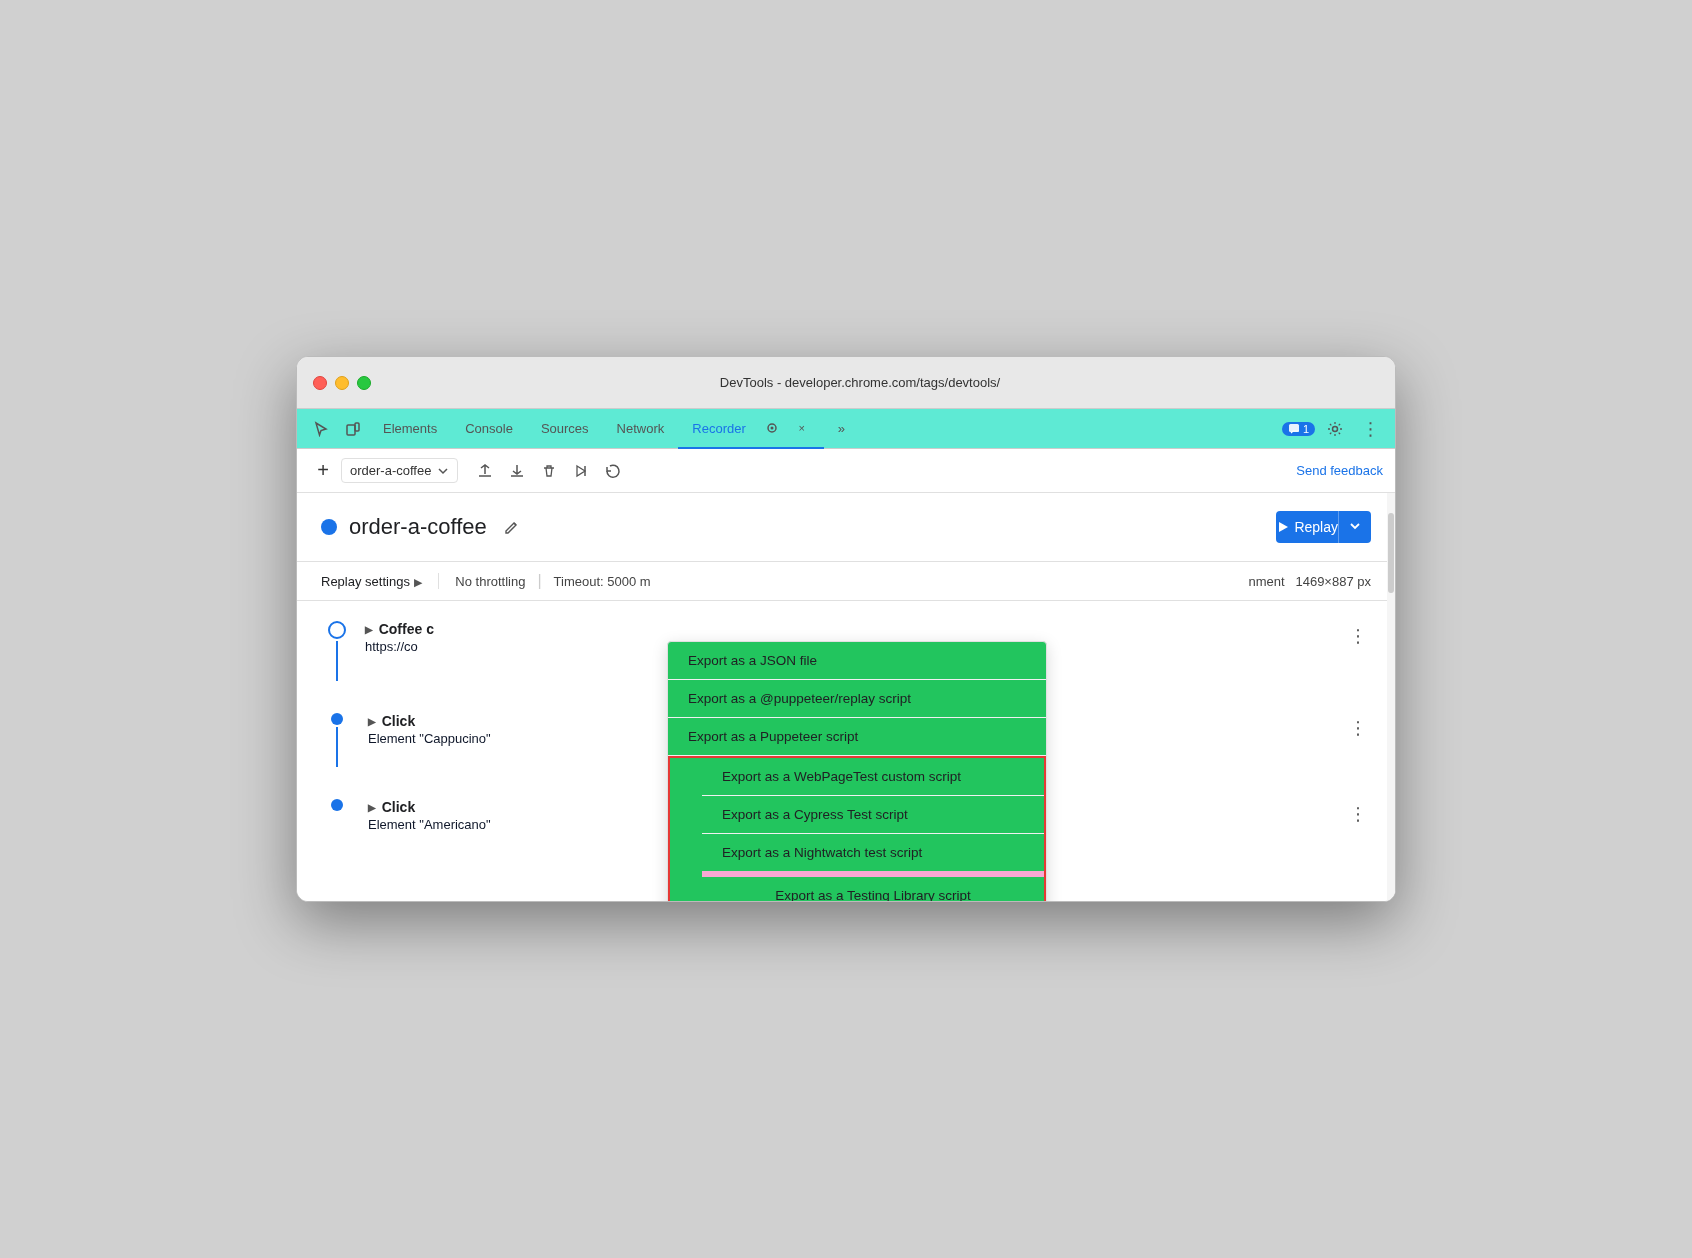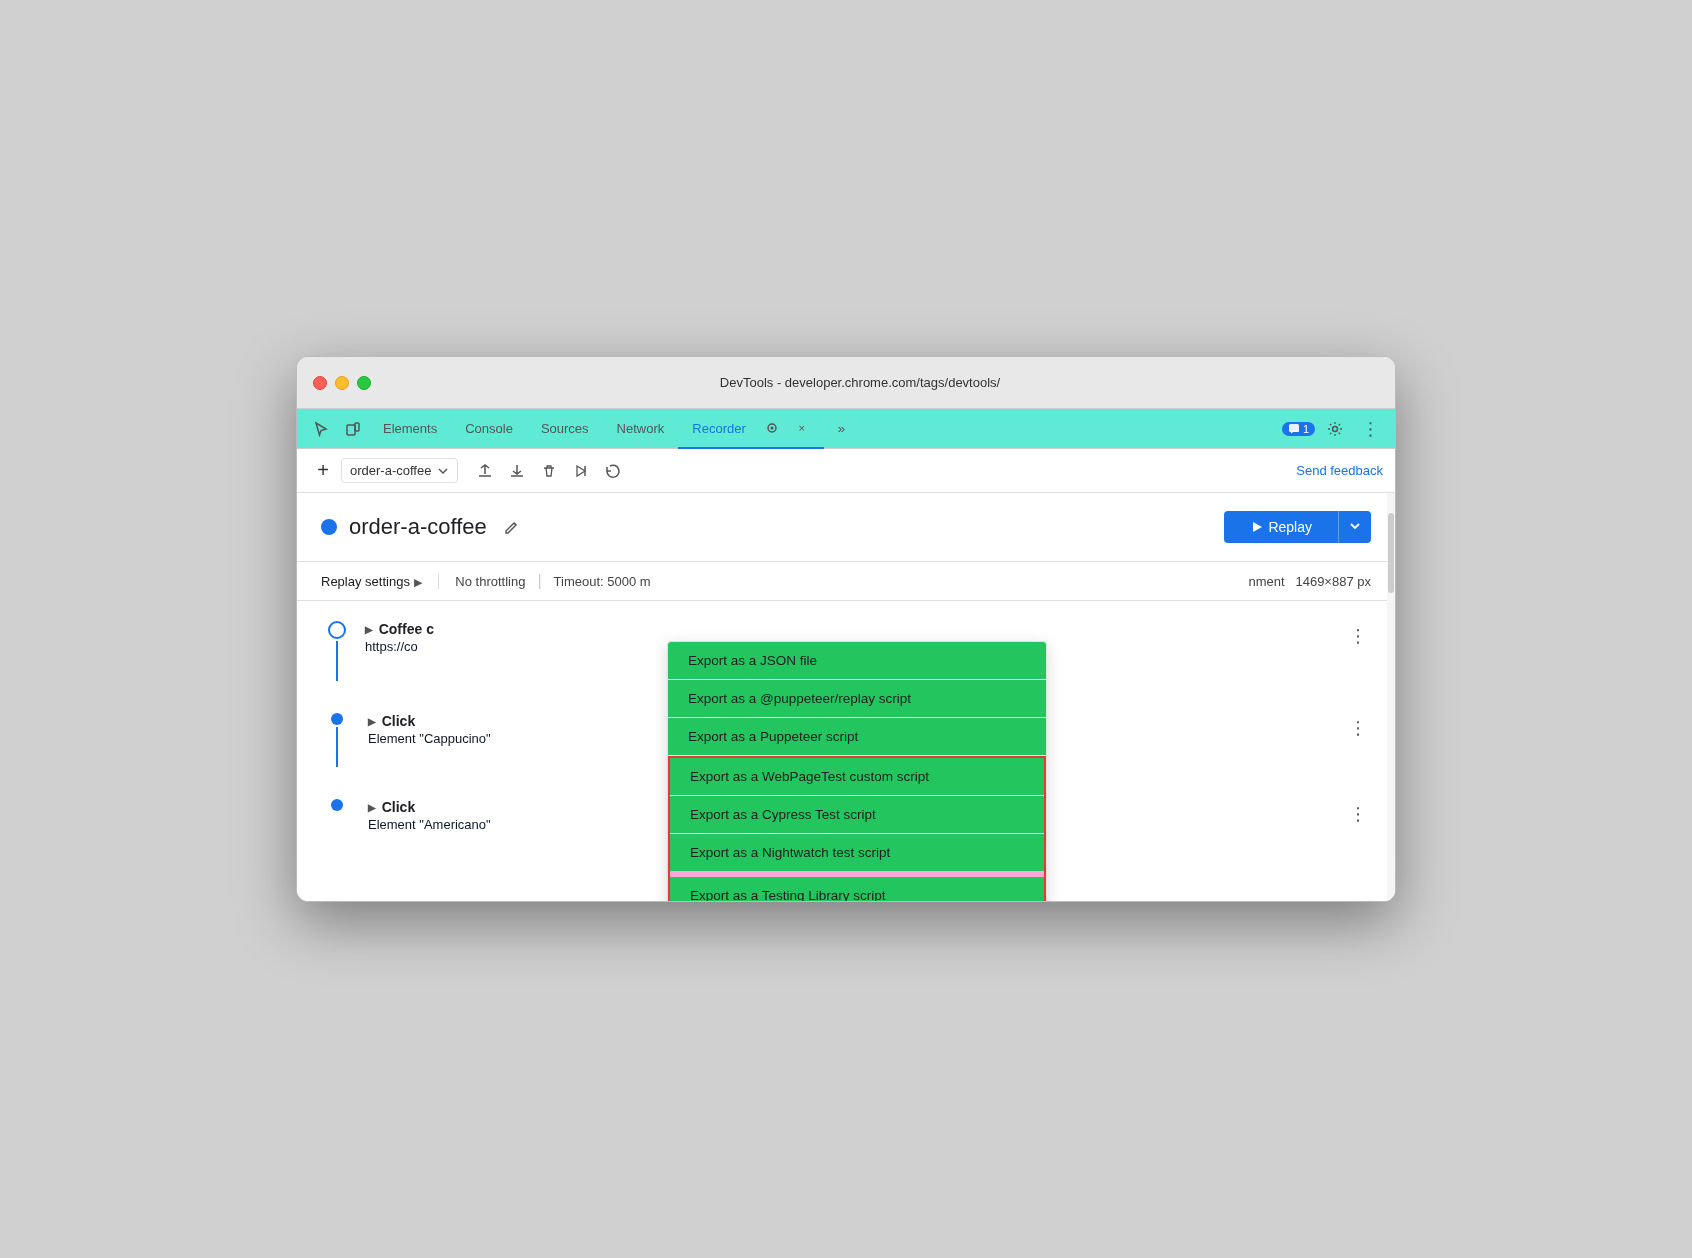--- a/index.html
+++ b/index.html
@@ -216,21 +216,21 @@
     }
     .replay-btn-group {
       margin-left: auto;
       display: flex;
       align-items: center;
     }
     .replay-btn-main {
       background: #1a73e8;
       color: white;
       border: none;
-      padding: 8px 26px;
+      padding: 8px 0;
       font-size: 14px;
       font-weight: 500;
       border-radius: 4px 0 0 4px;
       cursor: pointer;
       display: flex;
       align-items: center;
       gap: 4px;
     }
     .replay-btn-dropdown {
       background: #1a73e8;
@@ -604,31 +604,31 @@
       <div class="export-item">
         <span>Export as a JSON file</span>
       </div>
       <div class="export-item">
         <span>Export as a @puppeteer/replay script</span>
       </div>
       <div class="export-item">
         <span>Export as a Puppeteer script</span>
       </div>
 
-      <div style="border: 2px solid #e53935;">
+      <div style="border: 2px solid #e53935; padding-left: 32px;">
         <div class="export-item" style="border-bottom:1px solid #f0f0f0;">
           <span>Export as a WebPageTest custom script</span>
         </div>
         <div class="export-item" style="border-bottom:1px solid #f0f0f0;">
           <span>Export as a Cypress Test script</span>
         </div>
         <div class="export-item" style="border-bottom:6px solid #f9a8d4;">
           <span>Export as a Nightwatch test script</span>
         </div>
-        <div class="export-item" style="border-bottom:1px solid #c4b5fd;">
+        <div class="export-item" style="border-bottom:1px solid #c4b5fd;text-align:center;">
           <span>Export as a Testing Library script</span>
         </div>
 
       </div>
     </div>
 
   </div>
 </div>
 
 </body></html>

